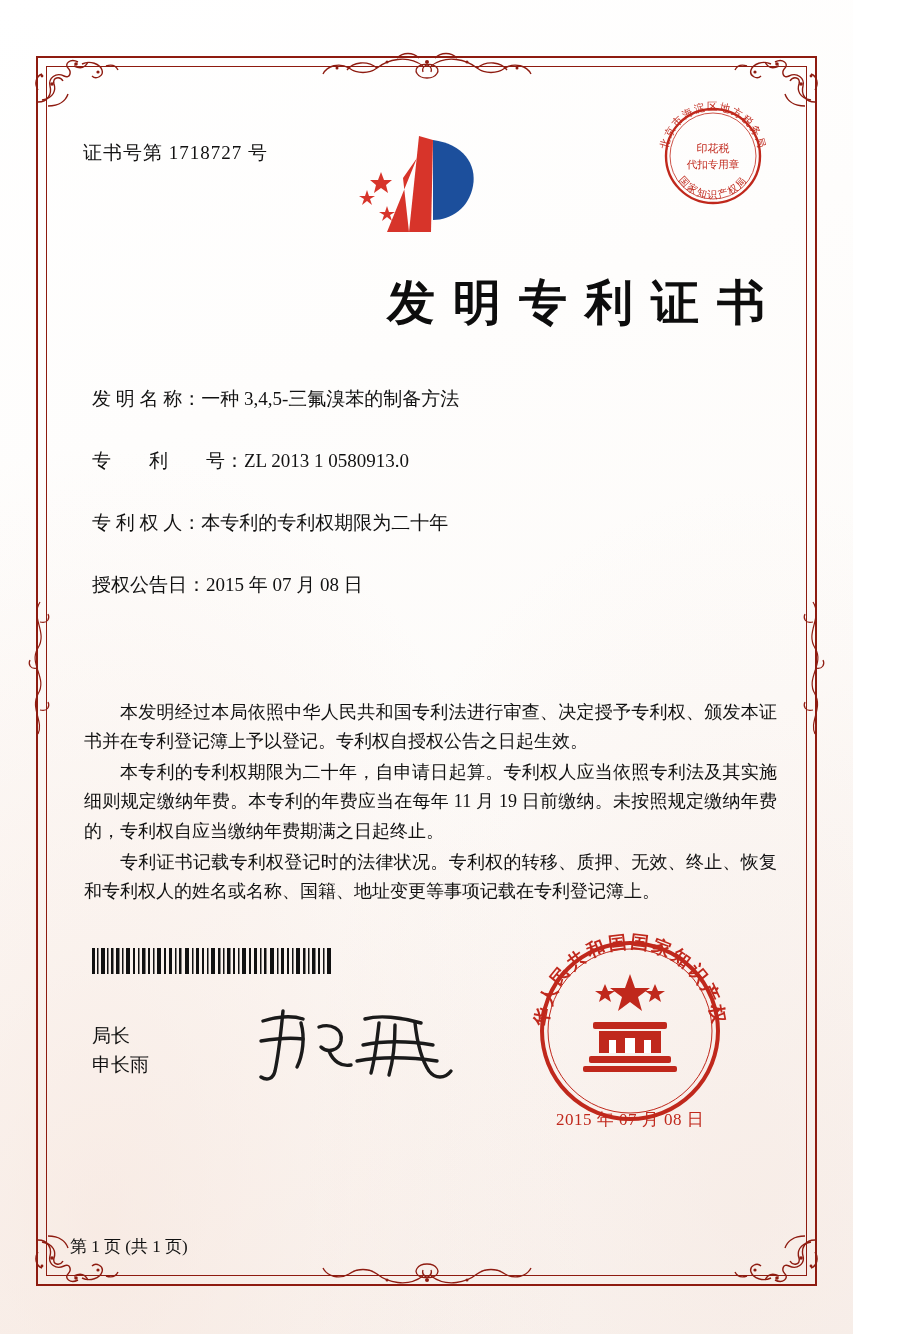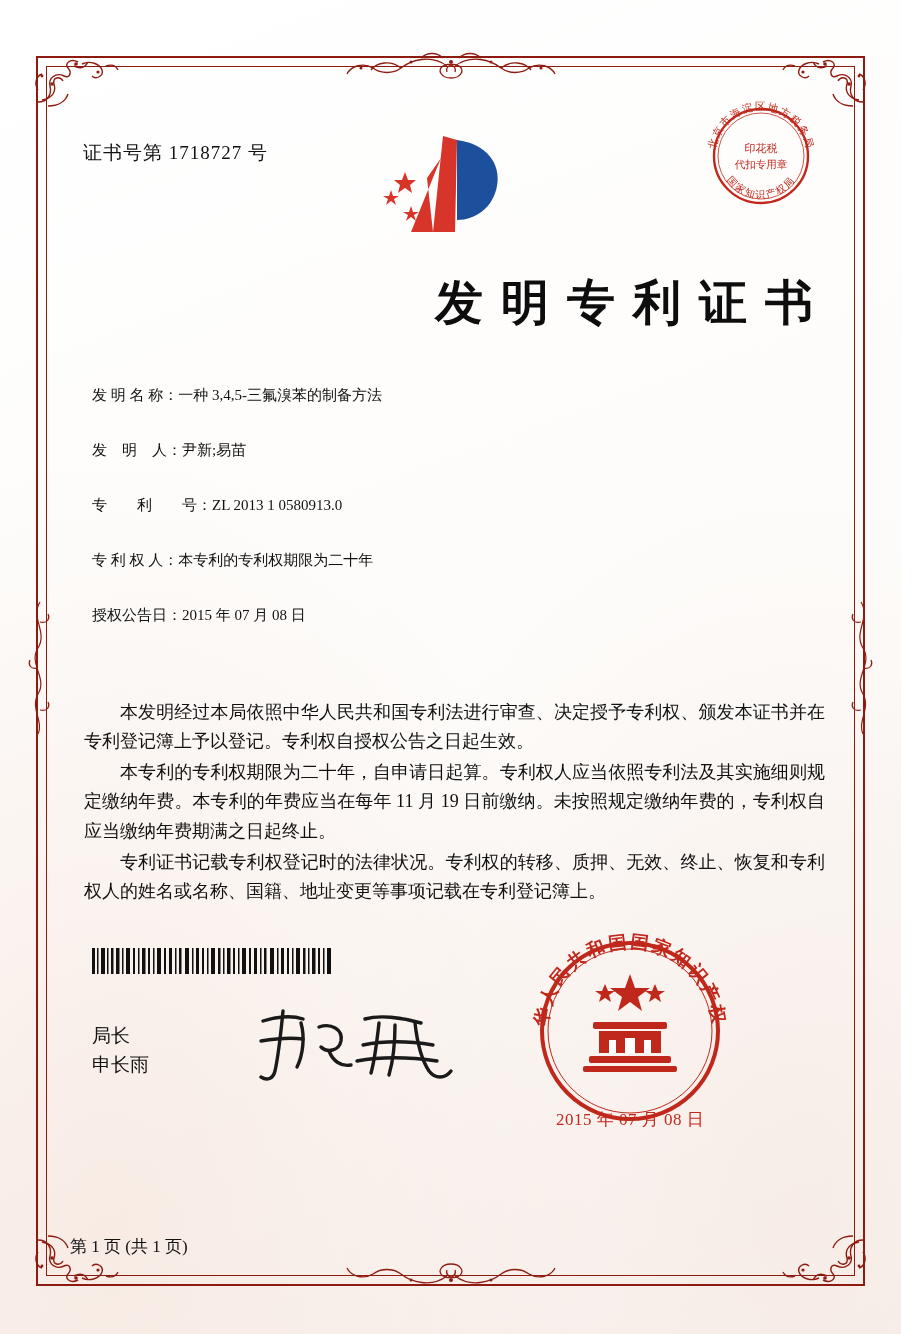--- a/index.html
+++ b/index.html
@@ -14,21 +14,20 @@
     overflow: hidden;
   }
   .page {
     position: relative;
     width: 853px;
     height: 1334px;
     background:
       radial-gradient(ellipse at 12% 92%, rgba(245,225,215,0.55) 0%, rgba(255,255,255,0) 45%),
       radial-gradient(ellipse at 88% 90%, rgba(245,228,220,0.45) 0%, rgba(255,255,255,0) 42%),
       linear-gradient(160deg, #ffffff 0%, #fdfbf9 60%, #f8f2ee 100%);
-    padding-left: 48px;
   }
   
   .border-outer {
     position: absolute;
     left: 36px; top: 56px; right: 36px; bottom: 48px;
     border: 2px solid #8e1b10;
   }
   .border-inner {
     position: absolute;
     left: 46px; top: 66px; right: 46px; bottom: 58px;
@@ -111,21 +110,21 @@
     color: #0d0d0d;
     font-family: "DejaVu Serif", serif;
   }
   .fields {
     position: absolute;
     top: 300px;
     left: 22px;
     right: 10px;
   }
   .field {
-    font-size: 15px;
+    font-size: 19px;
     color: #111;
     margin-bottom: 36px;
     white-space: nowrap;
   }
   .field .lbl {
     display: inline-block;
   }
   .field .val {
     display: inline-block;
   }
@@ -370,23 +369,20 @@
         <text x="60" y="56" text-anchor="middle" font-size="11" fill="#c0281c" font-family="'DejaVu Serif',serif">印花税</text>
         <text x="60" y="72" text-anchor="middle" font-size="10.5" fill="#c0281c" font-family="'DejaVu Serif',serif">代扣专用章</text>
       </svg>
     </div>
 
     <div class="title">发明专利证书</div>
 
     <div class="fields">
       <div class="field">
         <span class="lbl">发 明 名 称：</span><span class="val">一种 3,4,5-三氟溴苯的制备方法</span>
-      </div>
-      <div class="field">
-        <span class="lbl">发　明　人：</span><span class="val">尹新;易苗</span>
       </div>
       <div class="field">
         <span class="lbl">专　　利　　号：</span><span class="val">ZL 2013 1 0580913.0</span>
       </div>
       <div class="field">
         <span class="lbl">专 利 权 人：</span><span class="val">本专利的专利权期限为二十年</span>
       </div>
       <div class="field">
         <span class="lbl">授权公告日：</span><span class="val">2015 年 07 月 08 日</span>
       </div>

